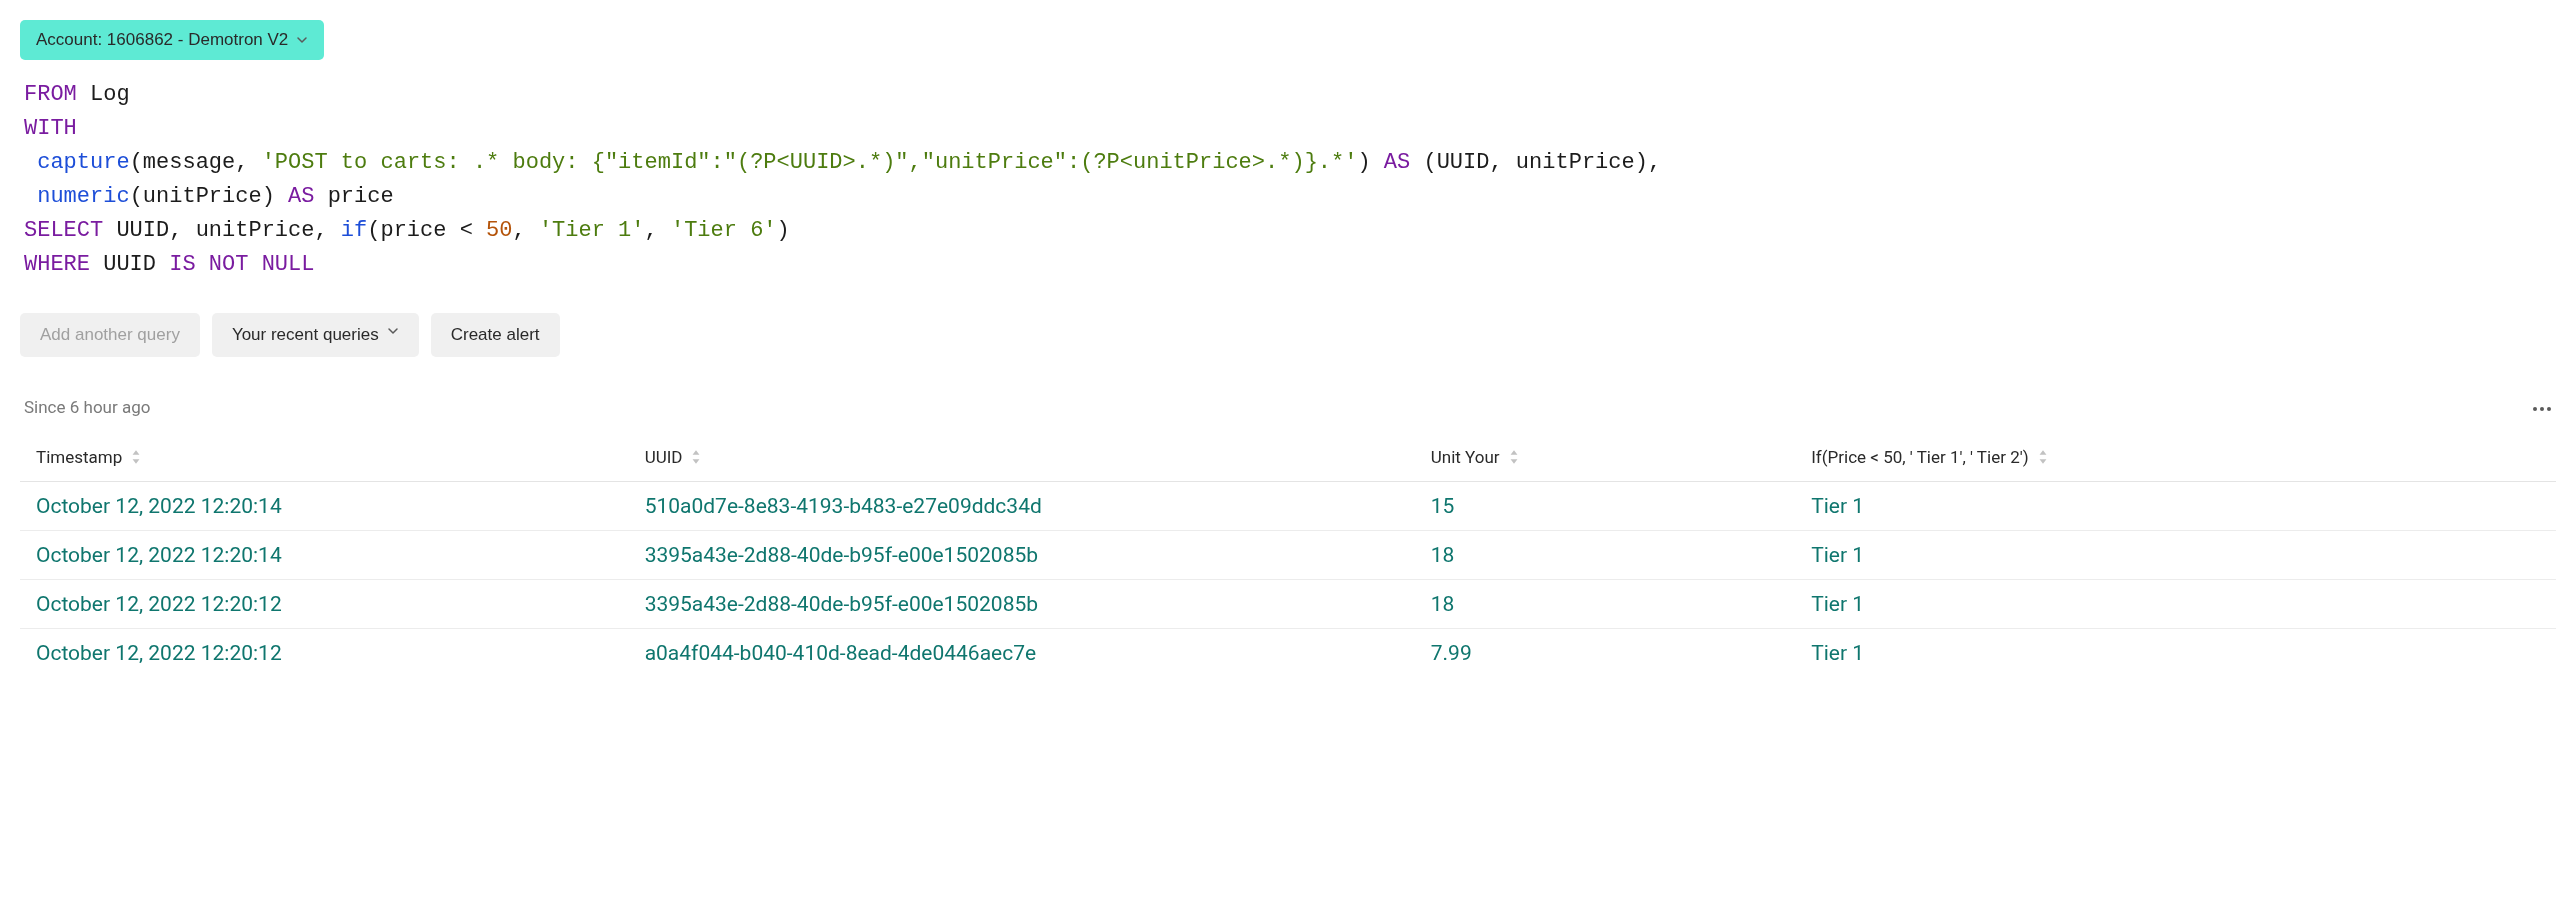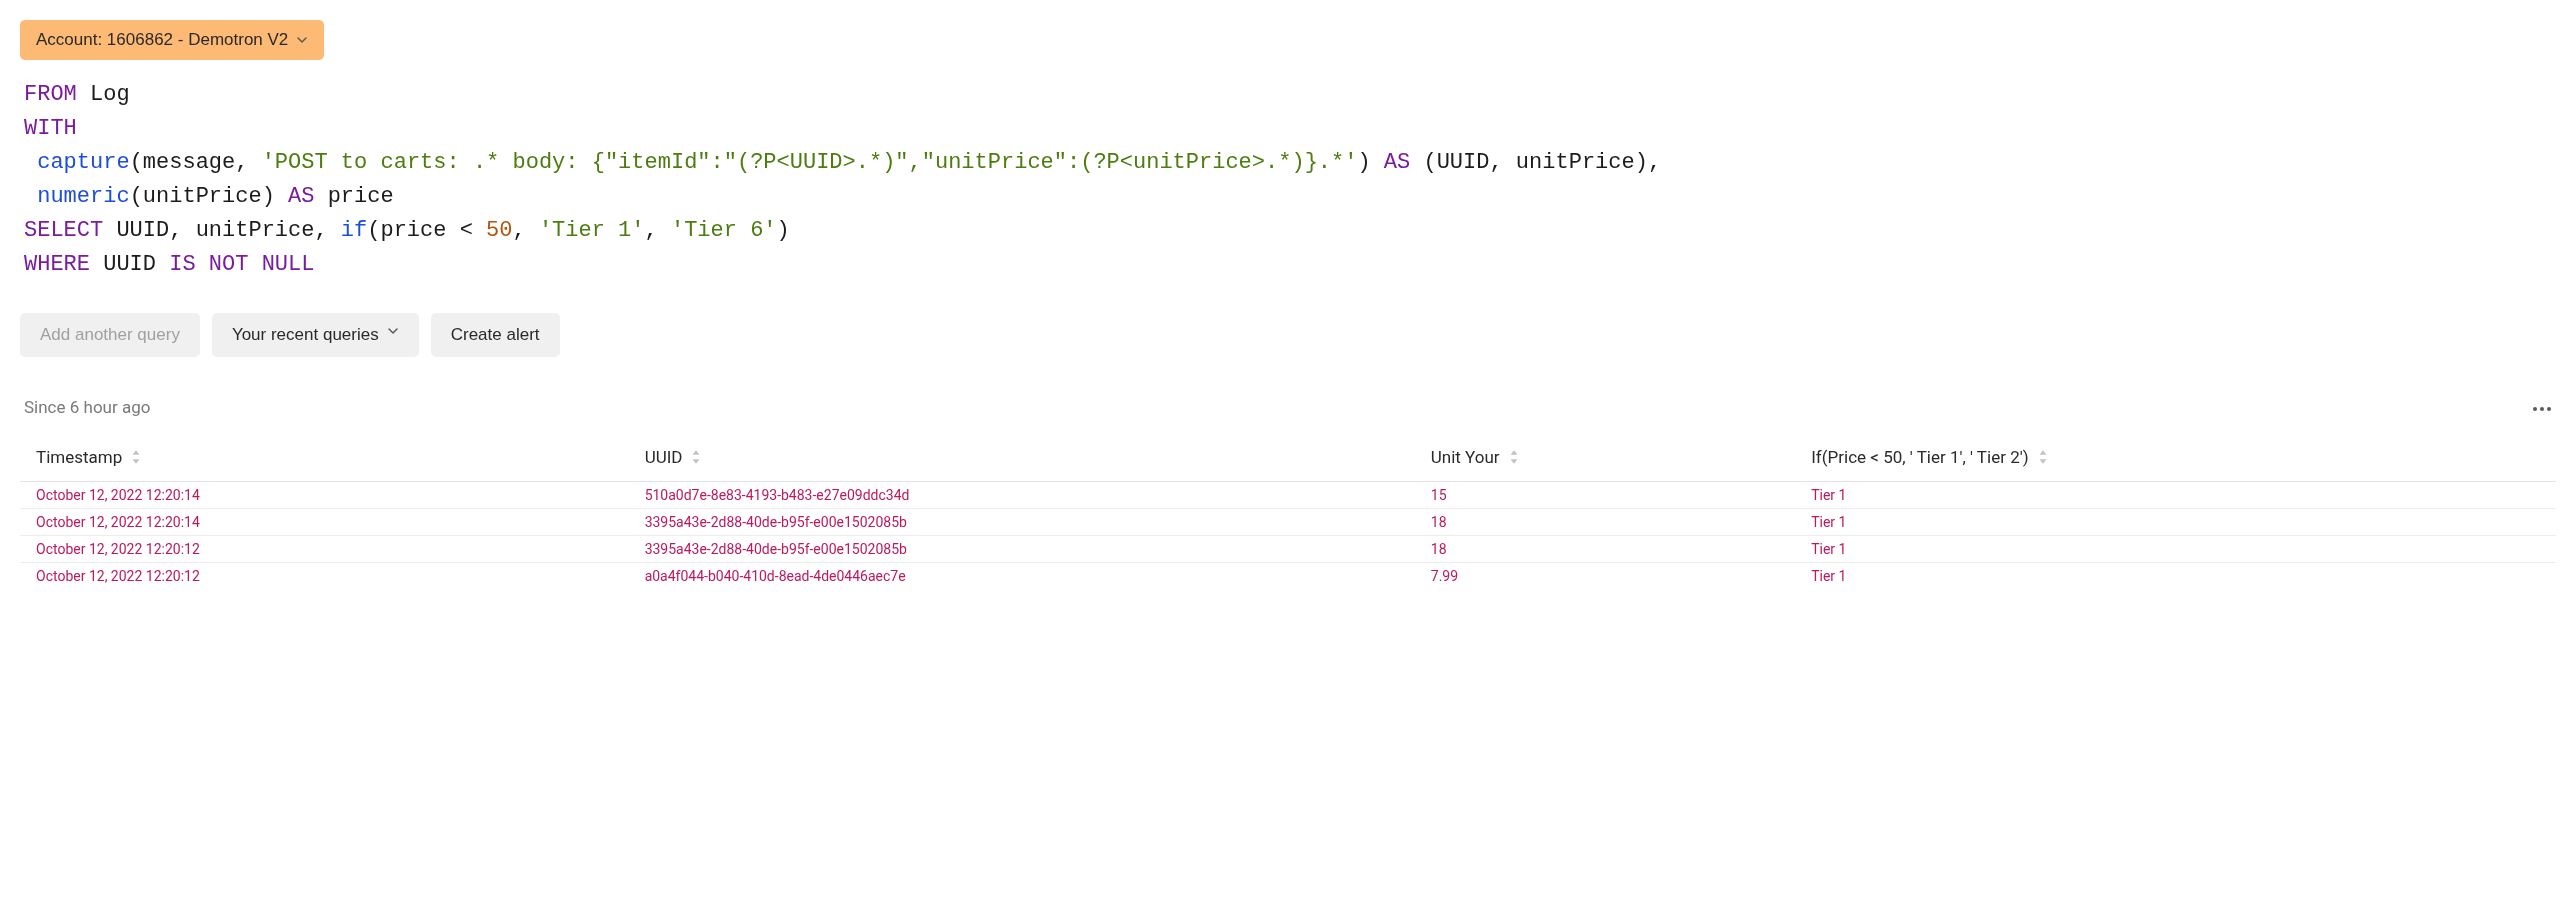--- a/index.html
+++ b/index.html
@@ -8,21 +8,21 @@
   background: #fff;
   color: #2a2a2a;
   padding: 20px;
   font-size: 16px;
 }
 .top-bar { margin-bottom: 18px; }
 .account-selector {
   display: inline-flex;
   align-items: center;
   gap: 8px;
-  background: #fdba74;
+  background: #5eead4;
   border: none;
   padding: 10px 16px;
   border-radius: 5px;
   font-size: 17px;
   color: #2a2a2a;
   cursor: pointer;
 }
 .chev-down { width: 12px; height: 12px; }
 .code-block {
   font-family: "SFMono-Regular", Consolas, "Liberation Mono", Menlo, monospace;
@@ -64,24 +64,24 @@
   text-align: left;
   font-weight: 400;
   color: #2a2a2a;
   font-size: 17px;
   padding: 10px 16px 14px 16px;
   border-bottom: 1px solid #e4e4e4;
 }
 .th-inner { display: inline-flex; align-items: center; gap: 8px; }
 .sort-icon { color: #c2c2c2; width: 12px; height: 16px; }
 td {
-  padding: 5px 16px;
+  padding: 12px 16px;
   border-bottom: 1px solid #ececec;
-  font-size: 14px;
-  color: #be185d;
+  font-size: 21px;
+  color: #0f766e;
 }
 tbody tr:last-child td { border-bottom: none; }
 .col-ts { width: 24%; }
 .col-uuid { width: 31%; }
 .col-price { width: 15%; }
 .col-tier { width: 30%; }
 </style>
 </head>
 <body>
 

